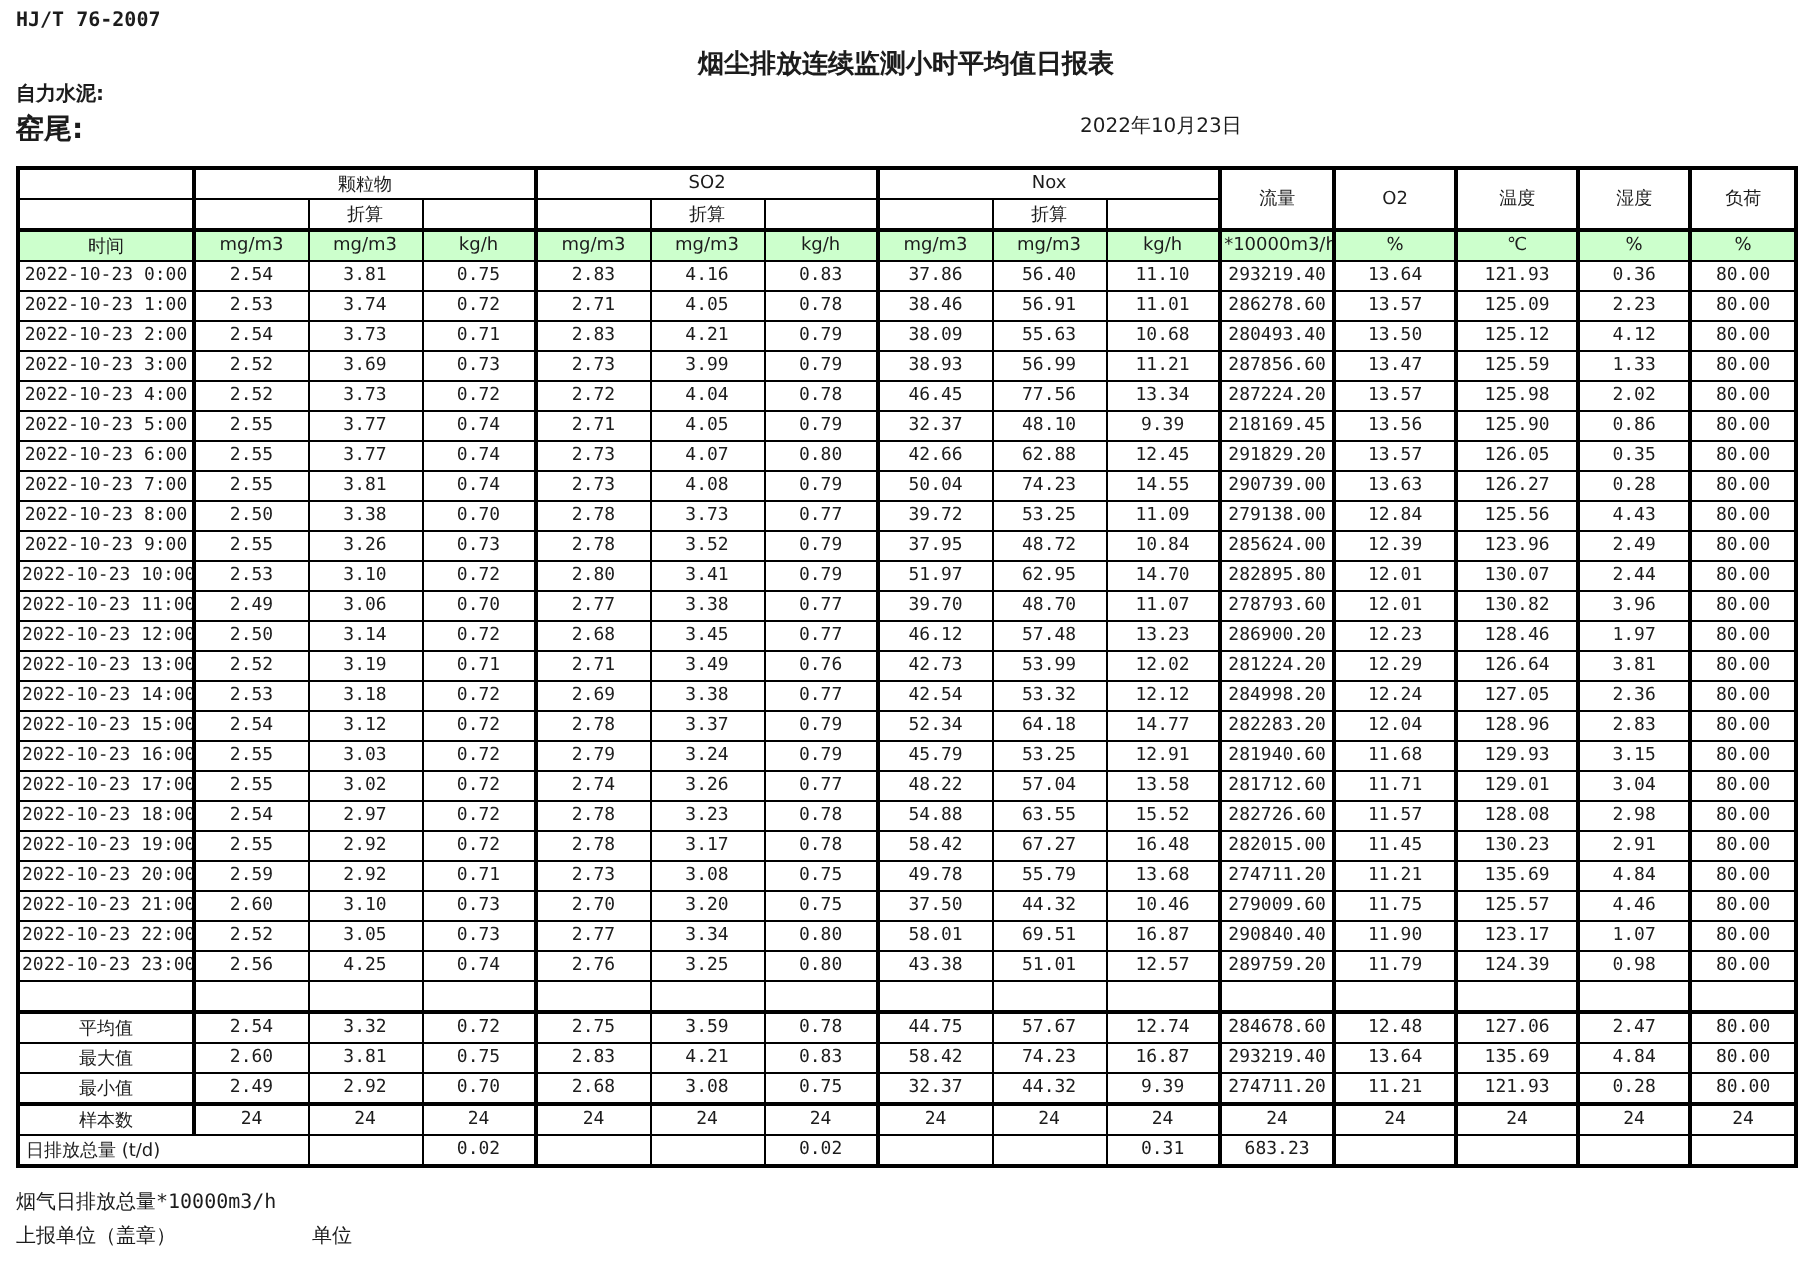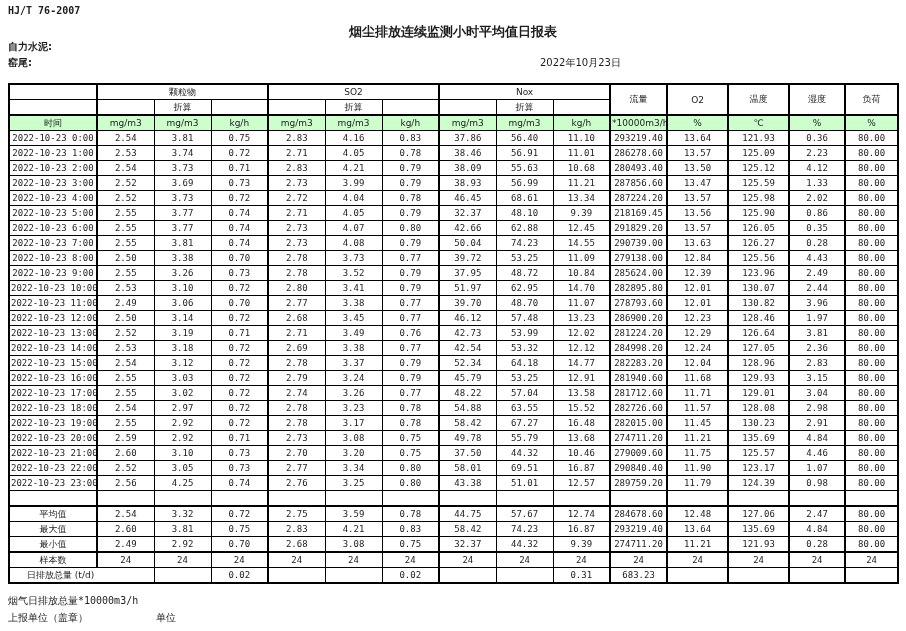--- a/index.html
+++ b/index.html
@@ -8,21 +8,21 @@
     background:#ffffff;
     position:relative;
     font-family:"DejaVu Sans", sans-serif;
     color:#1c1c1c;
     overflow:hidden;
   }
   .abs { position:absolute; white-space:nowrap;text-align:center; }
   #std-code   { left:8px;  top:5px;  font-size:10px; font-weight:bold; font-family:"DejaVu Sans Mono", monospace; }
   #page-title { left:0; right:0; top:23px; text-align:center; font-size:13px; font-weight:bold; }
   #company    { left:8px;  top:40px; font-size:10px; font-weight:bold; }
-  #location   { left:8px;  top:56px; font-size:10px; font-weight:bold; }
+  #location   { left:8px;  top:56px; font-size:14px; font-weight:bold; }
   #rpt-date   { left:540px; top:56px; font-size:10px; }
 
   table#report {
     position:absolute; left:8px; top:83px;
     width:710px;
     border-collapse:collapse; table-layout:fixed;
     border:2px solid #000;
   }
   #report td {
     border:1px solid #000;
@@ -34,21 +34,21 @@
     vertical-align:middle;
     white-space:nowrap;
     overflow:hidden;
     color:#1c1c1c;
   }
   #report thead td { font-family:"DejaVu Sans", sans-serif; }
   #report td.thickL { border-left-width:2px; }
   #report tr.topThick td { border-top-width:2px; }
   #report td.green { background:#ccffcc; }
   #report td.zhesuan { }
-  #report td.lbl-left { text-align:left; padding-left:17px; font-family:"DejaVu Sans", sans-serif; }
+  #report td.lbl-left { text-align:left; padding-left:3px; font-family:"DejaVu Sans", sans-serif; }
   #report td.sum-lbl { font-family:"DejaVu Sans", sans-serif; }
 
   #footer-note { left:8px; top:594px; font-size:10px; font-family:"DejaVu Sans Mono","DejaVu Sans", monospace; }
   #footer-unit-row { left:0; top:611px; font-size:10px; }
   #report-unit { position:absolute; left:8px; white-space:nowrap; }
   #unit-lbl    { position:absolute; left:156px; white-space:nowrap; }
 </style>
 </head>
 <body>
 
@@ -189,21 +189,21 @@
       </tr>
       <tr>
         <td>2022-10-23 4:00</td>
         <td class="thickL">2.52</td>
         <td>3.73</td>
         <td>0.72</td>
         <td class="thickL">2.72</td>
         <td>4.04</td>
         <td>0.78</td>
         <td class="thickL">46.45</td>
-        <td>68.61</td>
+        <td>77.56</td>
         <td>13.34</td>
         <td class="thickL">287224.20</td>
         <td class="thickL">13.57</td>
         <td class="thickL">125.98</td>
         <td class="thickL">2.02</td>
         <td class="thickL">80.00</td>
       </tr>
       <tr>
         <td>2022-10-23 5:00</td>
         <td class="thickL">2.55</td>

